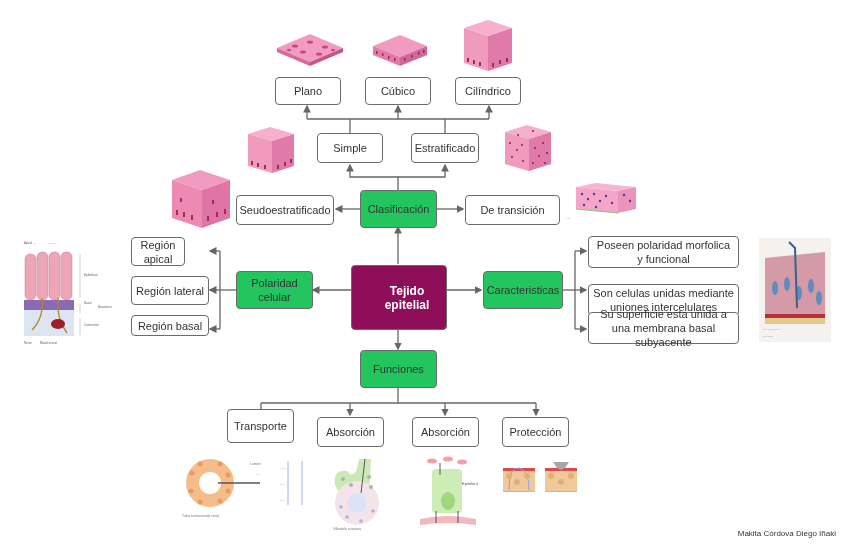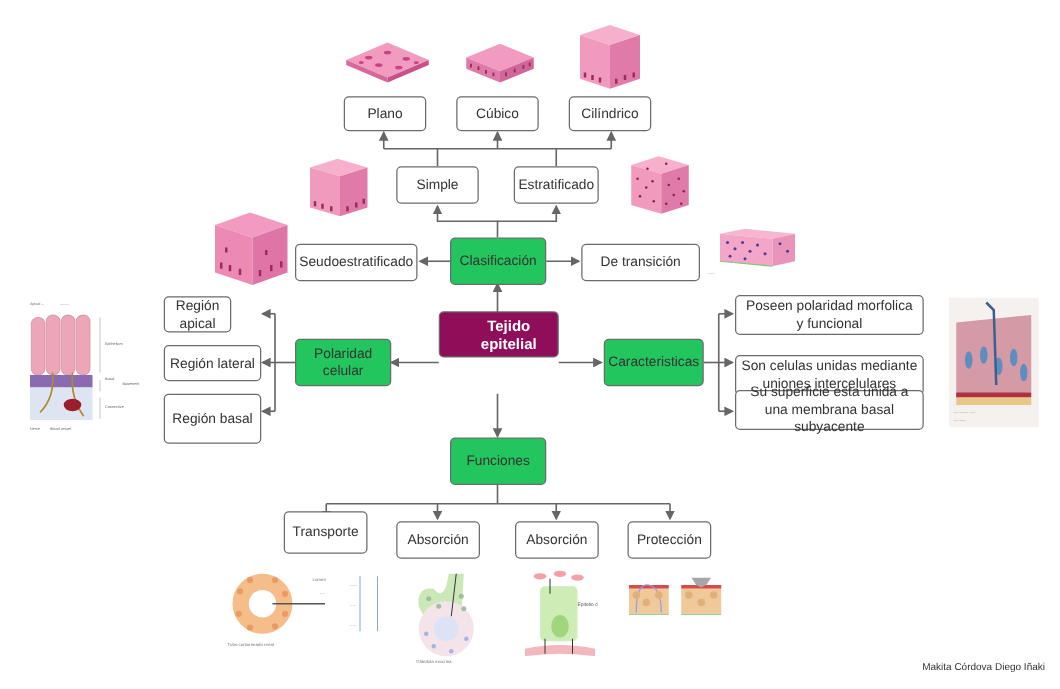--- a/index.html
+++ b/index.html
@@ -74,24 +74,24 @@
 
 <div class="node" style="left:317px;top:133px;width:66px;height:30px;">Simple</div>
 <div class="node" style="left:411px;top:133px;width:68px;height:30px;">Estratificado</div>
 
 <div class="node" style="left:236px;top:195px;width:98px;height:30px;">Seudoestratificado</div>
 <div class="node lav" style="left:360px;top:190px;width:77px;height:38px;">Clasificación</div>
 <div class="node" style="left:465px;top:195px;width:95px;height:30px;">De transición</div>
 
 <div class="node" style="left:131px;top:237px;width:54px;height:29px;">Región apical</div>
 <div class="node" style="left:131px;top:276px;width:78px;height:29px;">Región lateral</div>
-<div class="node" style="left:131px;top:315px;width:78px;height:40px;">Región basal</div>
+<div class="node" style="left:131px;top:315px;width:78px;height:21px;">Región basal</div>
 
 <div class="node lav" style="left:236px;top:271px;width:77px;height:38px;padding:0 24px;">Polaridad celular</div>
-<div class="node root" style="left:351px;top:249px;width:96px;height:37px;padding-left:16px;">Tejido epitelial</div>
+<div class="node root" style="left:351px;top:265px;width:96px;height:65px;padding-left:16px;">Tejido epitelial</div>
 <div class="node lav" style="left:483px;top:271px;width:80px;height:38px;">Caracteristicas</div>
 
 <div class="node" style="left:588px;top:236px;width:151px;height:32px;padding:0 4px;">Poseen polaridad morfolica y funcional</div>
 <div class="node" style="left:588px;top:274px;width:151px;height:32px;padding:0 4px;margin-top:10px;">Son celulas unidas mediante uniones intercelulares</div>
 <div class="node" style="left:588px;top:312px;width:151px;height:32px;padding:0 4px;">Su superficie esta unida a una membrana basal subyacente</div>
 
 <div class="node lav" style="left:360px;top:350px;width:77px;height:38px;">Funciones</div>
 <div class="node" style="left:227px;top:409px;width:67px;height:34px;">Transporte</div>
 <div class="node" style="left:317px;top:417px;width:67px;height:30px;">Absorción</div>
 <div class="node" style="left:412px;top:417px;width:67px;height:30px;">Absorción</div>

